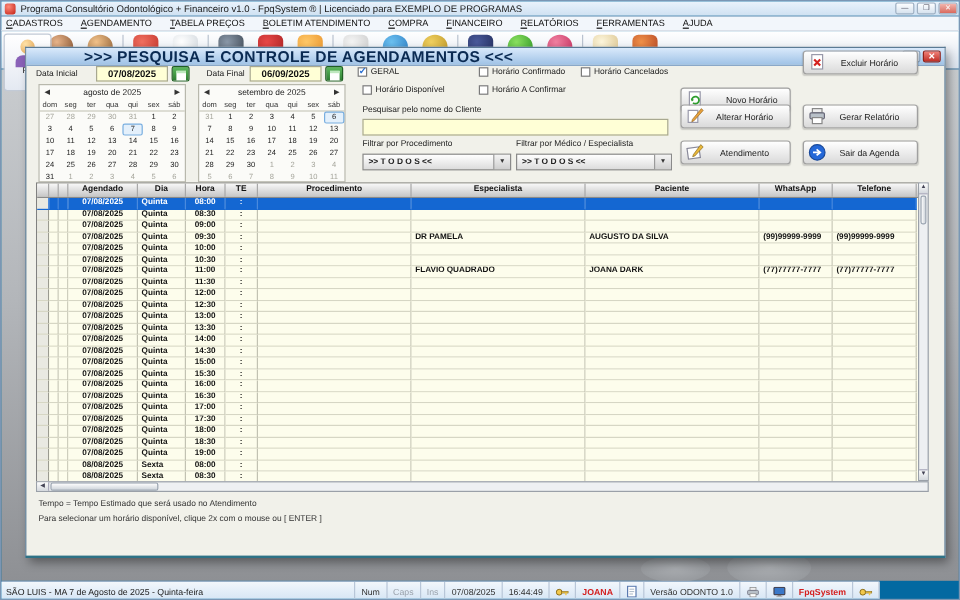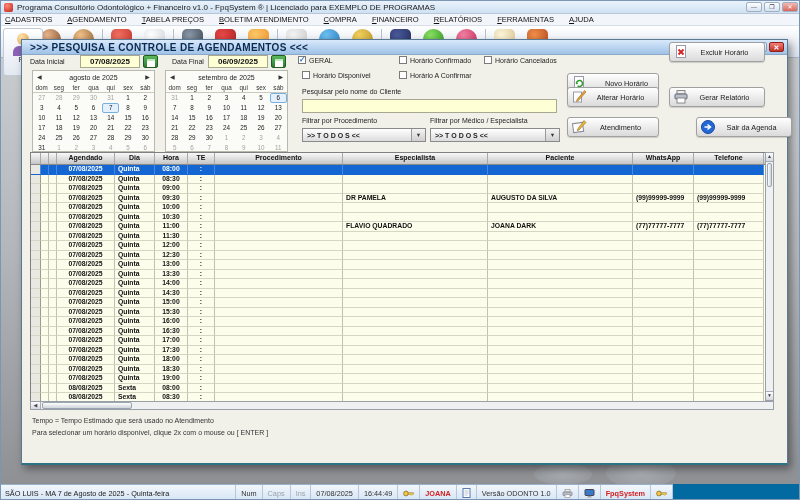--- a/index.html
+++ b/index.html
@@ -29,21 +29,21 @@
   .bigbtn .body{width:20px;height:10px;border-radius:6px 6px 0 0;margin:1px auto 0;background:#8a62b8;}
   .bigbtn .cap{font-size:7px;color:#222;}
   .mdi{position:absolute;left:0;top:57px;width:800px;height:426px;
     background:linear-gradient(180deg,#c9cccf 0%,#b3b6ba 45%,#8e9094 100%);}
   .blob{position:absolute;background:radial-gradient(#a9acb0,#8f9296);border-radius:50%;}
   
   .dlg{position:absolute;left:20px;top:38px;width:767px;height:426px;background:#f1f1ea;
     border:1px solid #5a7a94;border-bottom:2px solid #2e7286;box-shadow:3px 4px 8px rgba(0,0,0,.4);box-sizing:border-box;z-index:2;}
   .dlg-title{position:absolute;left:0;top:0;width:100%;height:15px;
     background:linear-gradient(#d9e9fb,#9fc2e6);border-bottom:1px solid #8aa8c8;display:flex;align-items:center;padding-left:8px;box-sizing:border-box;}
-  .dlg-title span{font-size:10px;font-weight:bold;color:#0a2a52;letter-spacing:.3px;}
+  .dlg-title span{font-size:13px;font-weight:bold;color:#0a2a52;letter-spacing:.3px;margin-left:40px;}
   .dlg-btns{position:absolute;right:3px;top:2px;display:flex;gap:2px;}
   .dlg-btn{width:15px;height:10px;border-radius:2px;font-size:7px;line-height:9px;text-align:center;box-sizing:border-box;}
   .dlg-btn.help{border:1px solid #8aa0b8;background:linear-gradient(#f2f6fa,#c8d8ea);color:#334;}
   .dlg-btn.close{border:1px solid #902018;background:linear-gradient(#f08078,#c03028);color:#fff;font-weight:bold;}
   .lbl{position:absolute;font-size:7px;color:#222;white-space:nowrap;}
   .yfield{position:absolute;height:13px;background:#ffffd6;border:1px solid #a8a890;box-sizing:border-box;
     font-size:8px;font-weight:bold;color:#111;text-align:center;line-height:11px;}
   .calbtn{position:absolute;width:15px;height:13px;border:1px solid #1e5e22;border-radius:2px;
     background:linear-gradient(#5cb85c,#2e7d32);box-sizing:border-box;}
   .calbtn i{display:block;width:8px;height:6px;margin:2.5px auto;background:#fff;
@@ -94,21 +94,21 @@
     font-size:5px;text-align:center;line-height:7px;color:#445;}
   .vscroll .arr.dn{position:absolute;bottom:0;width:100%;border-top:1px solid #aab;border-bottom:none;}
   .vscroll .thumb{margin:1px;height:22px;background:linear-gradient(90deg,#fdfdfd,#cfd5db);border:1px solid #9aa4b0;border-radius:2px;}
   .hscroll{position:absolute;left:8px;top:361px;width:744px;height:9px;background:#eef0f2;border:1px solid #9aa0a8;
     box-sizing:border-box;display:flex;}
   .hscroll .arr{width:9px;font-size:5px;line-height:7px;text-align:center;color:#445;
     background:linear-gradient(#fdfdfd,#d4d8dd);border-right:1px solid #aab;}
   .hscroll .thumb{width:88px;background:linear-gradient(#fdfdfd,#cfd5db);border:1px solid #9aa4b0;border-radius:2px;margin:0 1px;}
   .fnote{position:absolute;left:10px;font-size:7px;color:#333;}
   
-  .statusbar{position:absolute;left:0;top:483px;width:672px;height:17px;
+  .statusbar{position:absolute;left:0;top:483px;width:732px;height:17px;
     background:linear-gradient(#f2f7fc,#d4e4f4);border-top:1px solid #98b0c8;display:flex;align-items:center;box-sizing:border-box;z-index:3;}
   .sb-left{width:384px;padding-left:4px;font-size:7.3px;color:#222;border-right:1px solid #b8c6d8;
     align-self:stretch;display:flex;align-items:center;box-sizing:border-box;}
   .sb-panel{padding:0 5px;font-size:7.3px;color:#333;border-right:1px solid #b8c6d8;
     align-self:stretch;display:flex;align-items:center;white-space:nowrap;}
   .sb-panel.dim{color:#9aa2ac;}
   .sb-panel.accent{color:#d42020;font-weight:bold;}
 </style>
 </head>
 <body>
@@ -388,21 +388,21 @@
     </div>
     <div class="abtn" style="left:545px;top:77px;">
       <span class="aicon">
         <svg width="16" height="16" viewBox="0 0 16 16">
             <rect x="2" y="4" width="10" height="9" fill="#fff" stroke="#889" transform="rotate(-8 7 8)"></rect>
             <polygon points="13,1.5 15,3.5 8,11 6.2,11.6 6.8,9.8" fill="#e8b83c" stroke="#7a5a10" stroke-width="0.5"></polygon>
           </svg>
       </span>
       <span class="atext">Atendimento</span>
     </div>
-    <div class="abtn" style="left:674px;top:77px;width:96px;">
+    <div class="abtn" style="left:647px;top:77px;width:96px;">
       <span class="aicon">
         <svg width="16" height="16" viewBox="0 0 16 16">
             <circle cx="8" cy="8" r="6.5" fill="#2468d8" stroke="#1a4a9a"></circle>
             <path d="M4.5 8 h5 M7.5 5.5 L10.5 8 L7.5 10.5" stroke="#fff" stroke-width="1.5" fill="none"></path>
           </svg>
       </span>
       <span class="atext">Sair da Agenda</span>
     </div>
 
     <div class="tbl">

